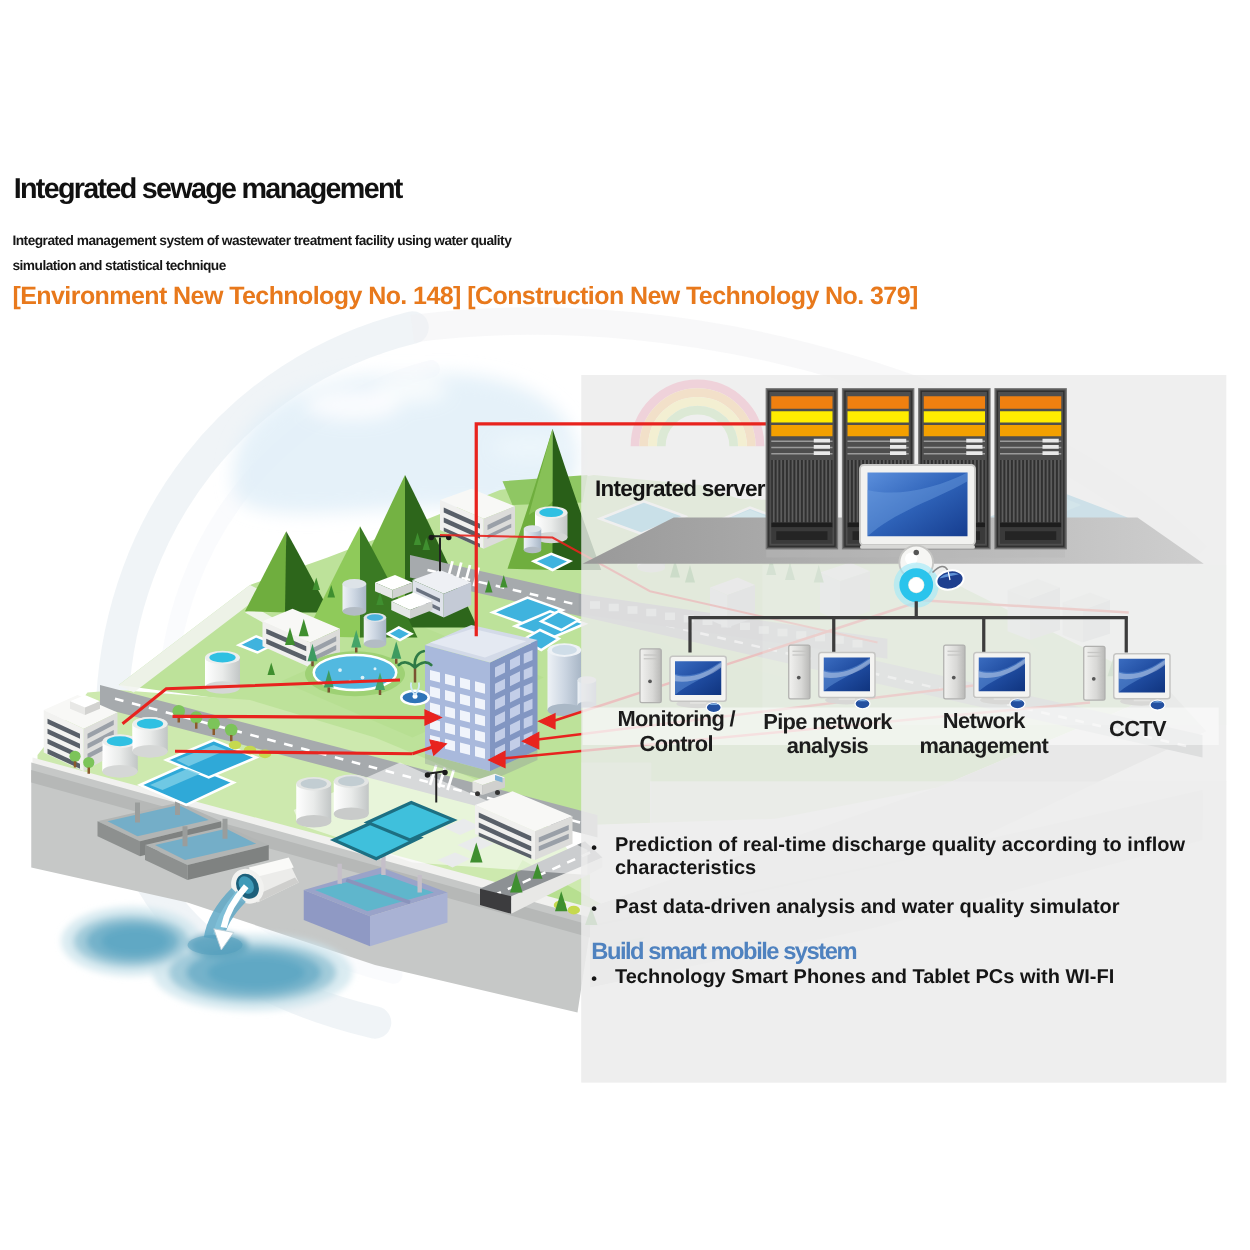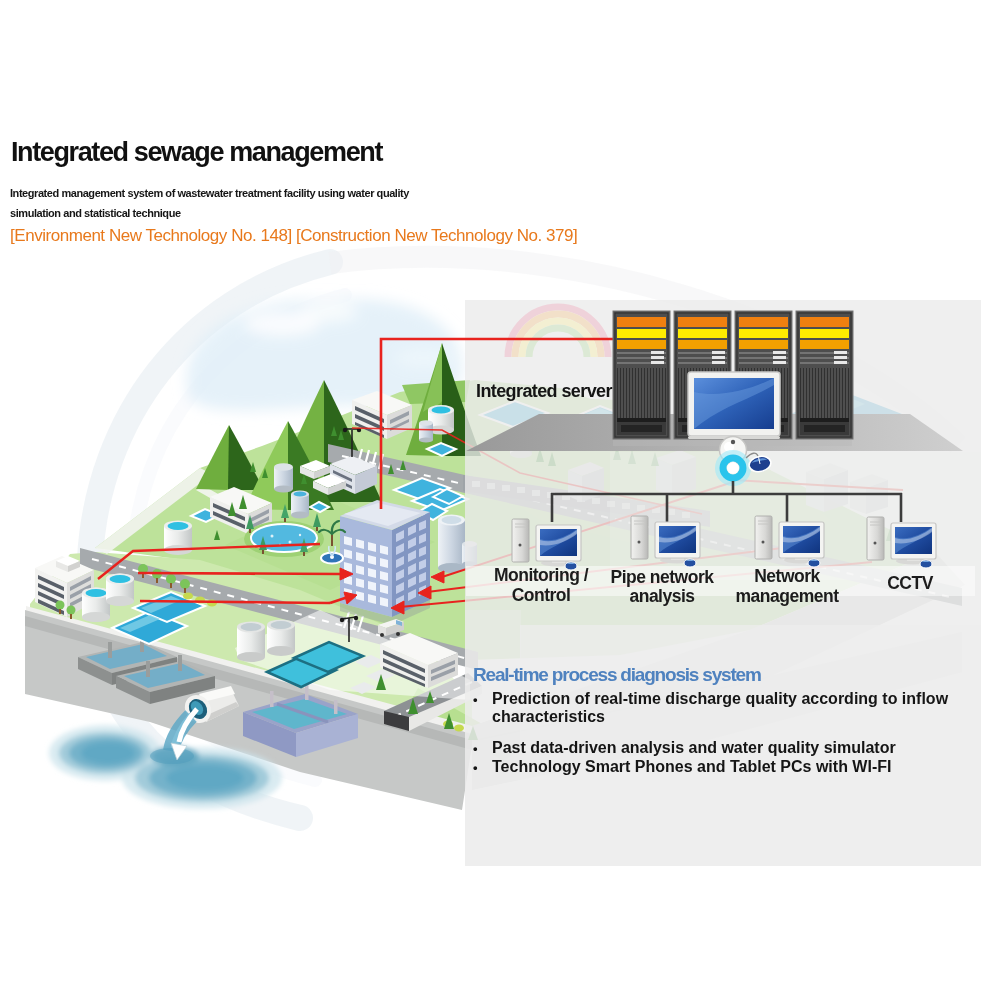--- a/index.html
+++ b/index.html
@@ -1,21 +1,21 @@
 <!DOCTYPE html>
 <html><head>
 <meta charset="utf-8">
 <style>
   html,body{margin:0;padding:0;background:#fff;width:1000px;height:1000px;overflow:hidden;}
   body{font-family:"Liberation Sans",sans-serif;position:relative;}
   .abs{position:absolute;}
   .txt{z-index:5;}
-  #title{left:11px;top:137px;font-size:27px;font-weight:bold;color:#111;letter-spacing:-1.38px;}
+  #title{left:11px;top:137px;font-size:23px;font-weight:bold;color:#111;letter-spacing:-1.38px;}
   #para{left:10px;top:183px;font-size:11px;font-weight:bold;color:#161616;letter-spacing:-0.44px;line-height:20px;}
-  #orange{left:10px;top:226px;font-size:17px;font-weight:normal;color:#e8791c;letter-spacing:-0.46px;}
+  #orange{left:10px;top:226px;font-size:20px;font-weight:bold;color:#e8791c;letter-spacing:-0.46px;}
   #btext{left:473px;top:664px;width:505px;}
   #btext .h{font-size:19px;font-weight:bold;color:#4f82bf;letter-spacing:-1.2px;}
   #btext .b{font-size:16px;font-weight:bold;color:#151515;letter-spacing:0px;line-height:18px;margin:4px 0 0 0;display:flex;}
   #btext .b .dot{width:19px;flex:0 0 19px;font-size:13px;padding-top:1px;}
   #btext .b .tx{flex:1;}
 </style>
 </head>
 <body>
 <div class="abs txt" id="title">Integrated sewage management</div>
 <div class="abs txt" id="para">Integrated management system of wastewater treatment facility using water quality<br>simulation and statistical technique</div>
@@ -723,26 +723,26 @@
  <text x="662" y="583">Pipe network</text>
  <text x="662" y="602">analysis</text>
  <text x="787" y="582">Network</text>
  <text x="787" y="602">management</text>
  <text x="910" y="589">CCTV</text>
 </g>
 <text x="476" y="397" font-family="Liberation Sans, sans-serif" font-weight="bold" font-size="18px" fill="#141414" letter-spacing="-0.6">Integrated server</text>
 
 </svg>
 <div class="abs txt" id="btext">
-  <div class="h">Real-time process diagnosis system</div>
   <div class="b">
       <span class="dot">•</span>
       <span class="tx">Prediction of real-time discharge quality according to inflow characteristics</span>
     </div>
   <div class="b" style="margin-top:13px">
       <span class="dot">•</span>
       <span class="tx">Past data-driven analysis and water quality simulator</span>
     </div>
+  <div class="h" style="margin-top:15px">Build smart mobile system</div>
   <div class="b" style="margin-top:0px">
       <span class="dot">•</span>
       <span class="tx">Technology Smart Phones and Tablet PCs with WI-FI</span>
     </div>
 </div>
 
 </body></html>

